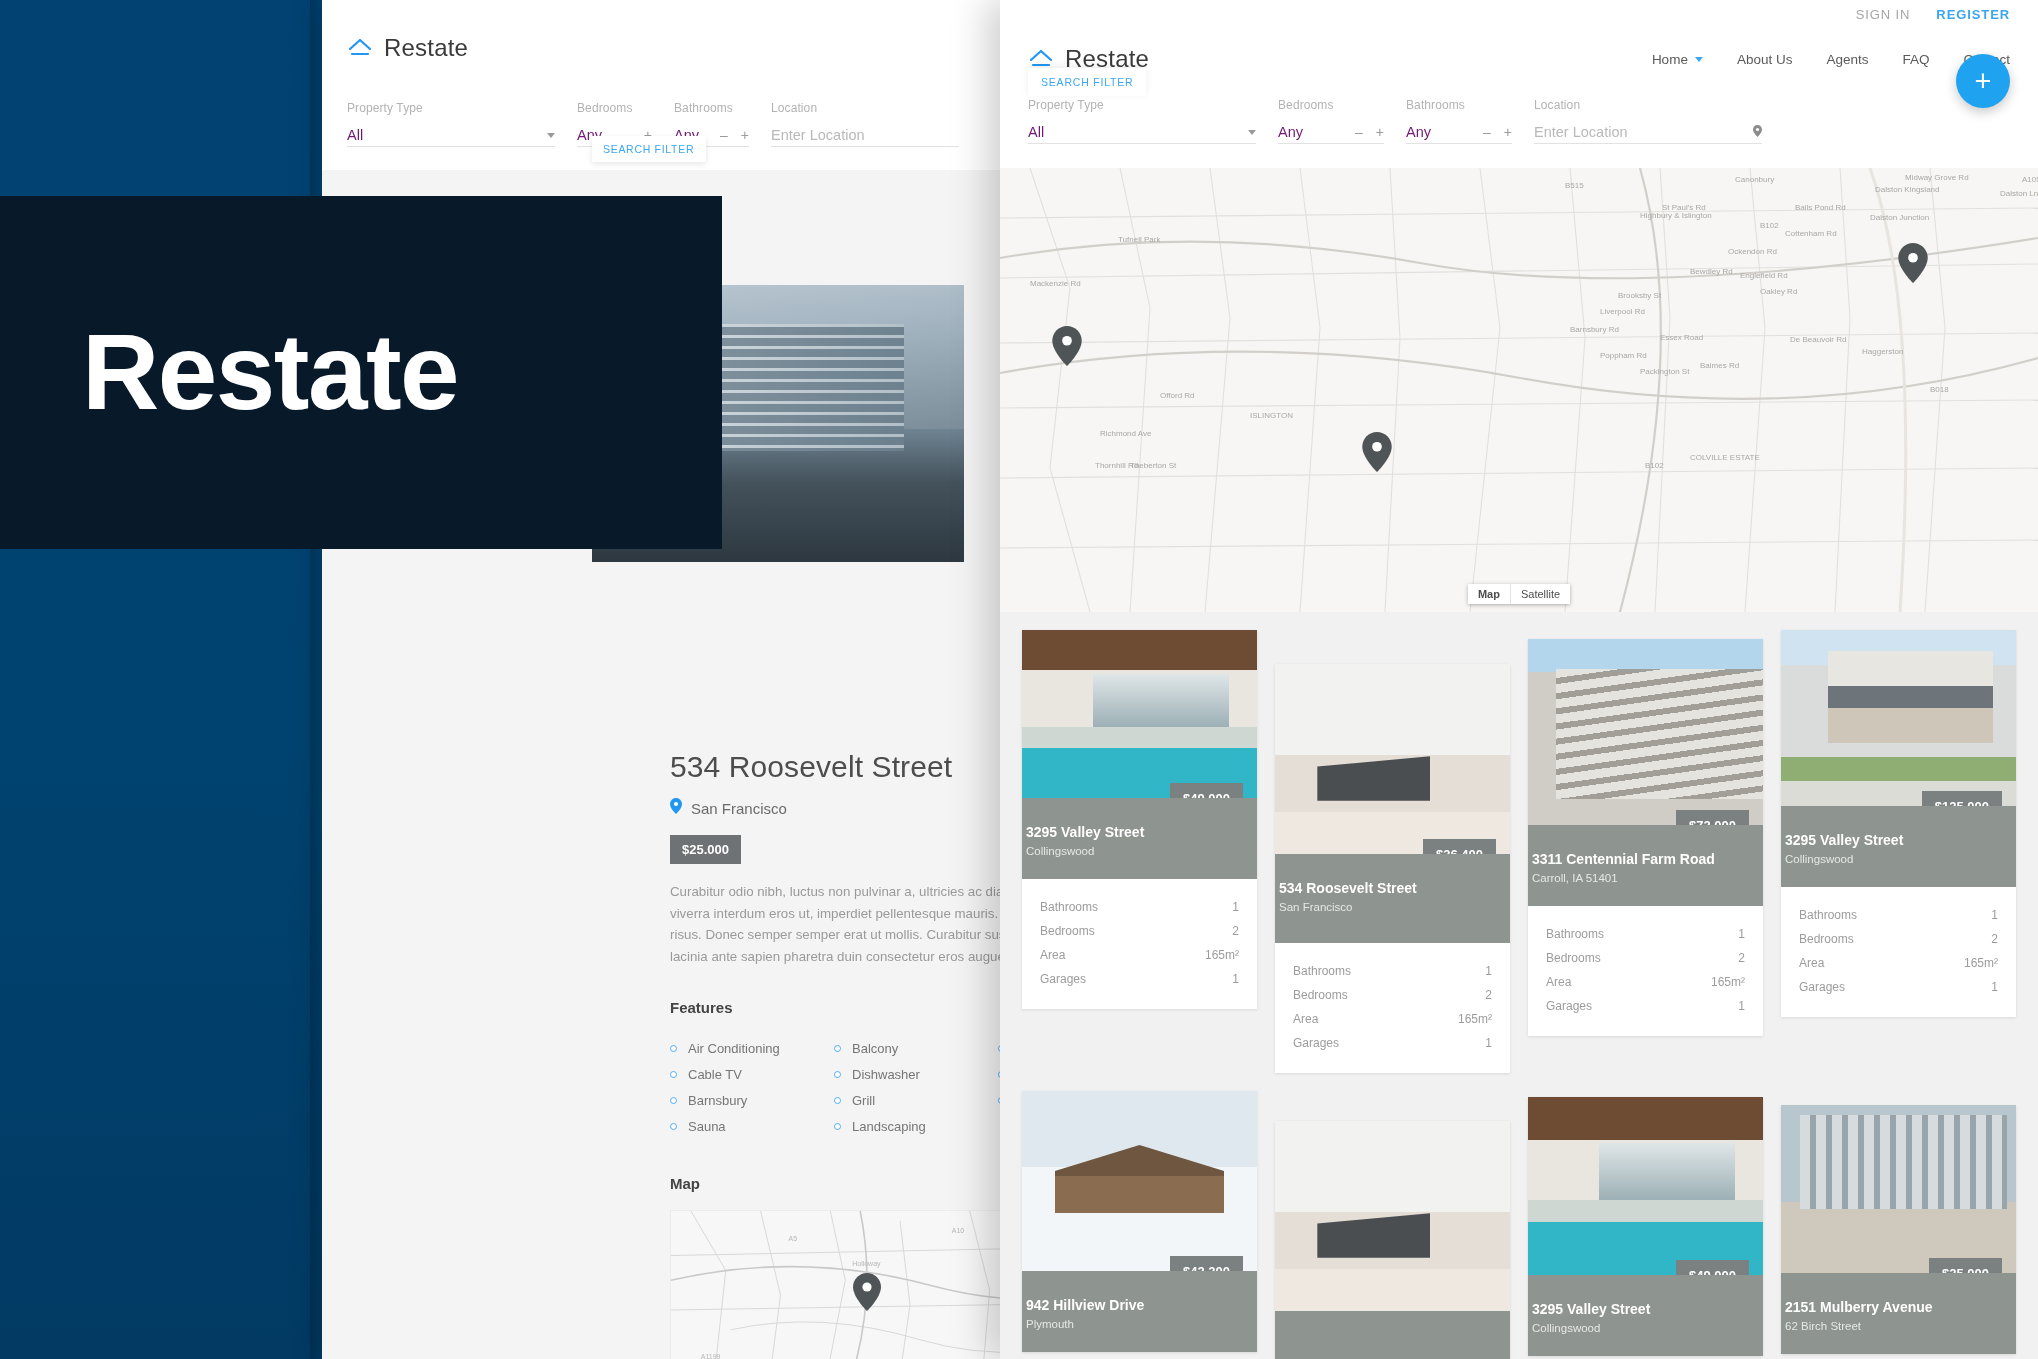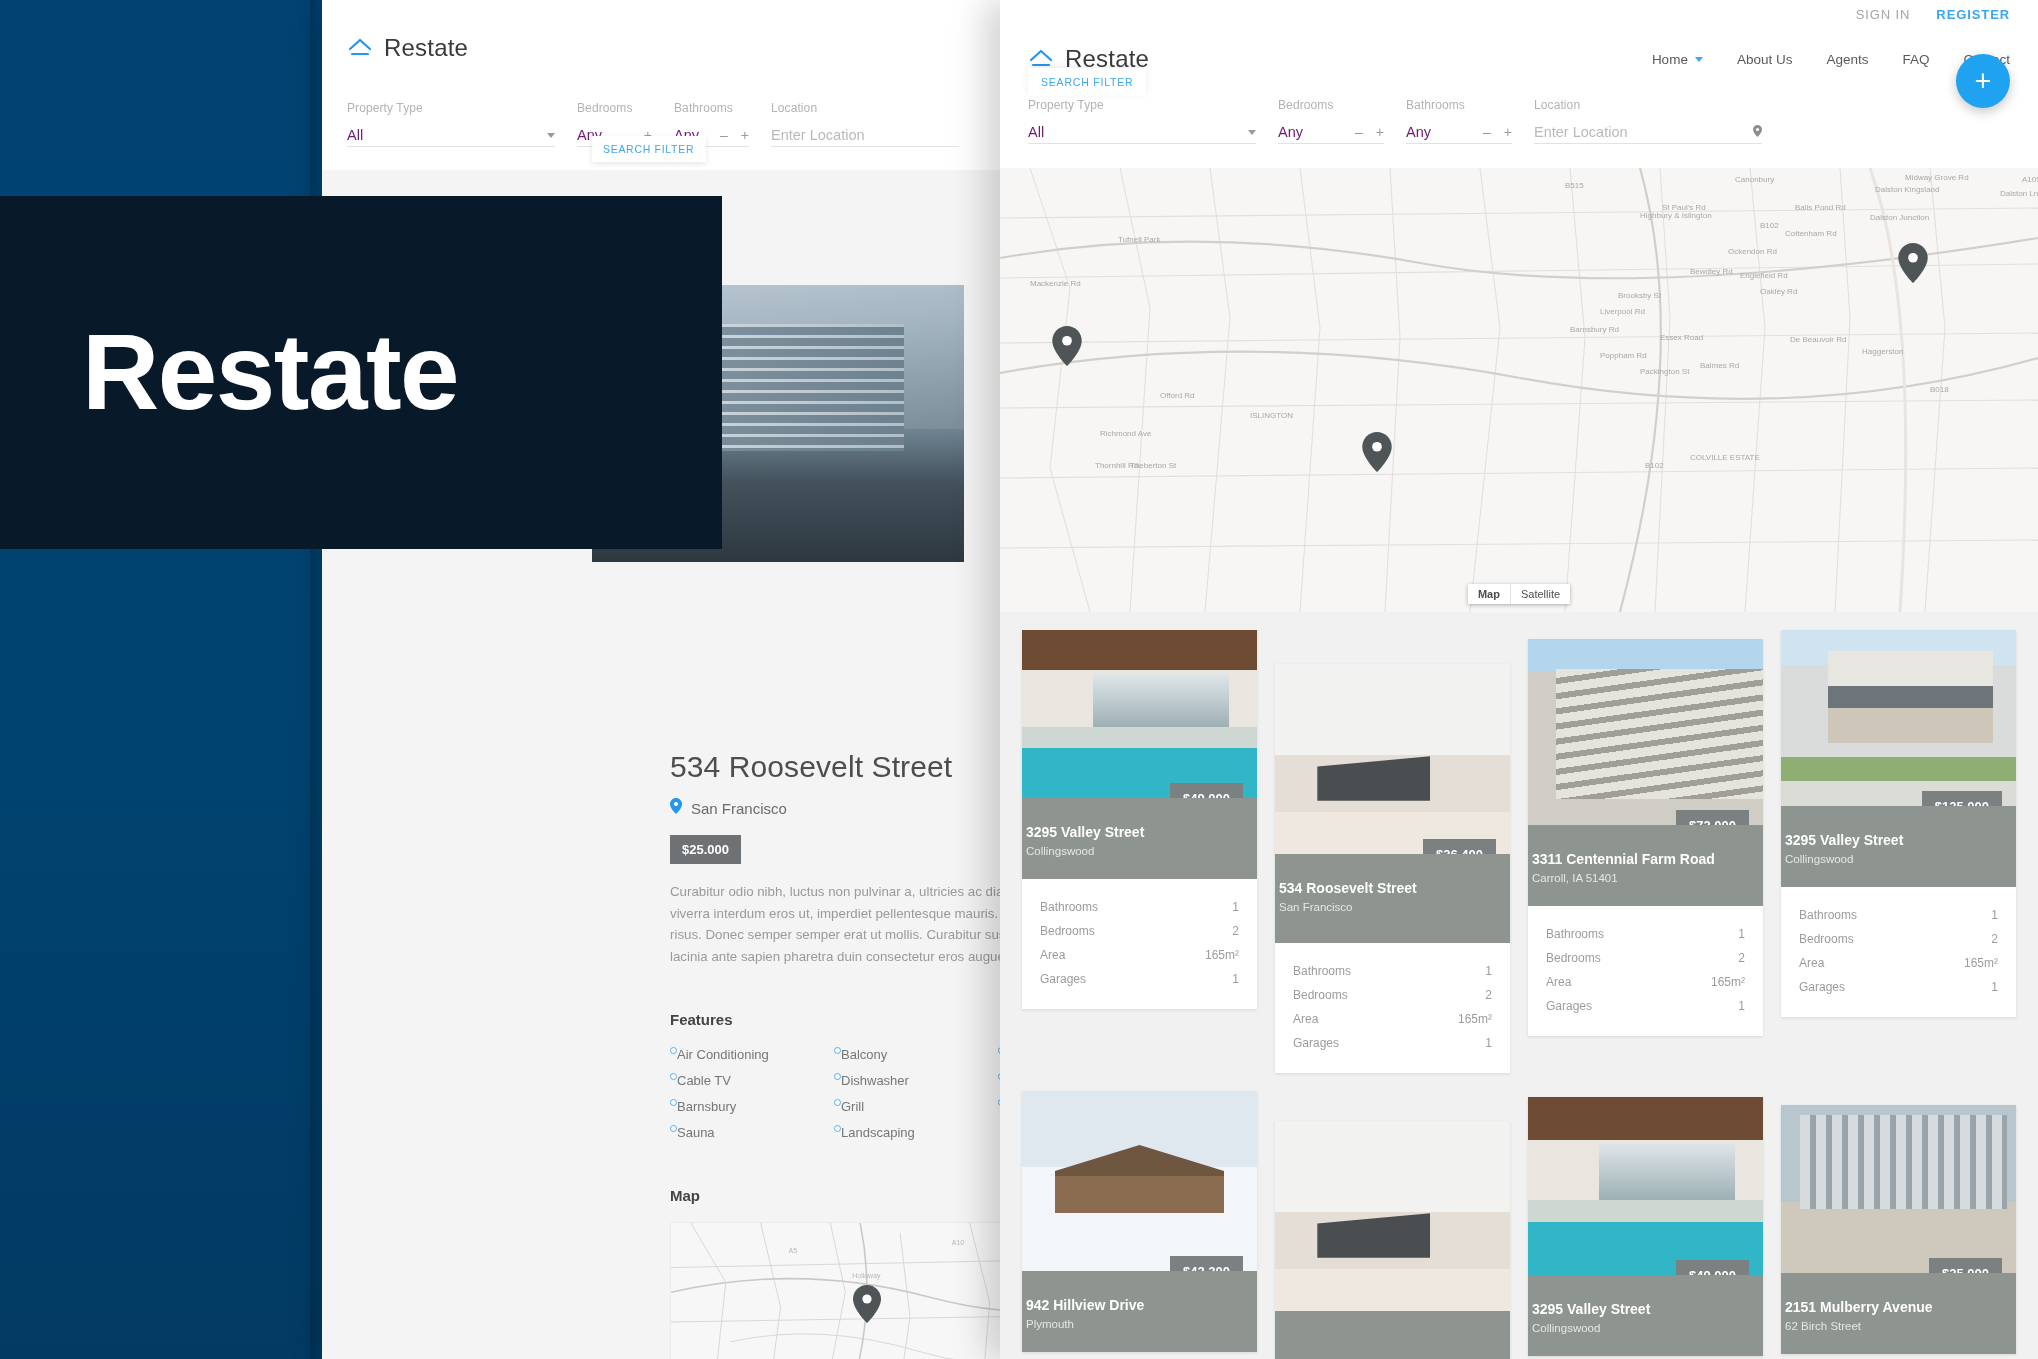--- a/index.html
+++ b/index.html
@@ -98,26 +98,26 @@
   .lp-loc { display: flex; align-items: center; gap: 9px; margin-top: 14px; }
   .lp-loc-text { font-size: 15px; color: #6b6b6b; }
   .price-badge {
     display: inline-block; background: #6f7275; color: #fff;
     font-size: 13px; padding: 7px 12px; margin-top: 17px; font-weight: bold;
   }
   .lp-desc {
     font-size: 13.3px; line-height: 1.62; color: #9a9a9a;
     margin-top: 17px; width: 492px;
   }
-  .lp-sec-title { font-size: 15px; color: #444; font-weight: bold; margin-top: 44px; }
+  .lp-sec-title { font-size: 15px; color: #444; font-weight: bold; margin-top: 32px; }
   .features {
     display: grid; grid-template-columns: 1fr 1fr 1fr;
     row-gap: 0; margin-top: 19px; width: 492px;
   }
-  .feat { display: flex; align-items: flex-start; height: 26px; }
+  .feat { display: flex; align-items: center; gap: 11px; height: 26px; }
   .feat-dot {
     width: 7px; height: 7px; border-radius: 50%;
     border: 1.6px solid #4eaff3; background: #fff; flex: none;
   }
   .feat-label { font-size: 13px; color: #767676; }
   .map-sec-title { font-size: 15px; color: #444; font-weight: bold; margin-top: 36px; }
   .lp-map {
     margin-top: 18px; width: 492px; height: 200px;
     background: #f7f7f7; position: relative; overflow: hidden;
     border: 1px solid #ececec;

